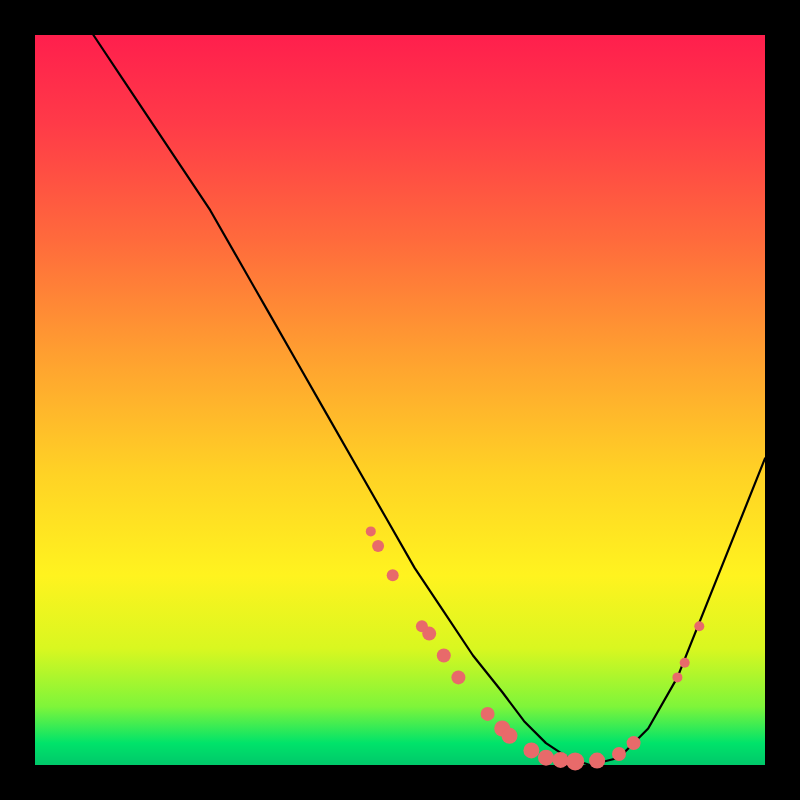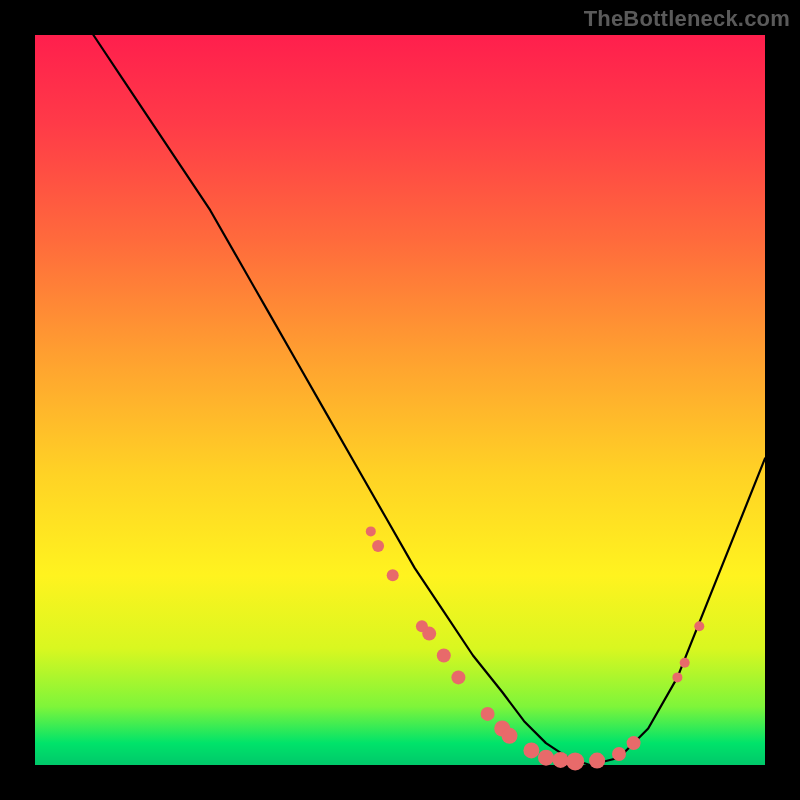--- a/index.html
+++ b/index.html
@@ -65,21 +65,20 @@
     stroke: #000;
     stroke-width: 2.2;
     stroke-linejoin: round;
     stroke-linecap: round;
   }
 </style>
 </head>
 <body>
 
 <div class="stage">
-  <div class="watermark">TheBottleneck.com</div>
 
   <div class="plot">
     <svg class="curve" viewBox="0 0 730 730" preserveAspectRatio="none">
       <path id="bottleneck-path" class="curve-path" d="M58.4 0.0 L87.6 43.8 L116.8 87.6 L146.0 131.4 L175.2 175.2 L204.4 226.3 L233.6 277.4 L262.8 328.5 L292.0 379.6 L321.2 430.7 L350.4 481.8 L379.6 532.9 L408.8 576.7 L438.0 620.5 L467.2 657.0 L489.1 686.2 L511.0 708.1 L532.9 722.7 L554.8 730.0 L584.0 722.7 L613.2 693.5 L642.4 642.4 L671.6 569.4 L700.8 496.4 L730.0 423.4"></path>
       <g id="marker-layer">
           <circle cx="335.8" cy="496.4" r="5" class="marker"></circle>
           <circle cx="343.1" cy="511.0" r="6" class="marker"></circle>
           <circle cx="357.7" cy="540.2" r="6" class="marker"></circle>
           <circle cx="386.9" cy="591.3" r="6" class="marker"></circle>
           <circle cx="394.2" cy="598.6" r="7" class="marker"></circle>

